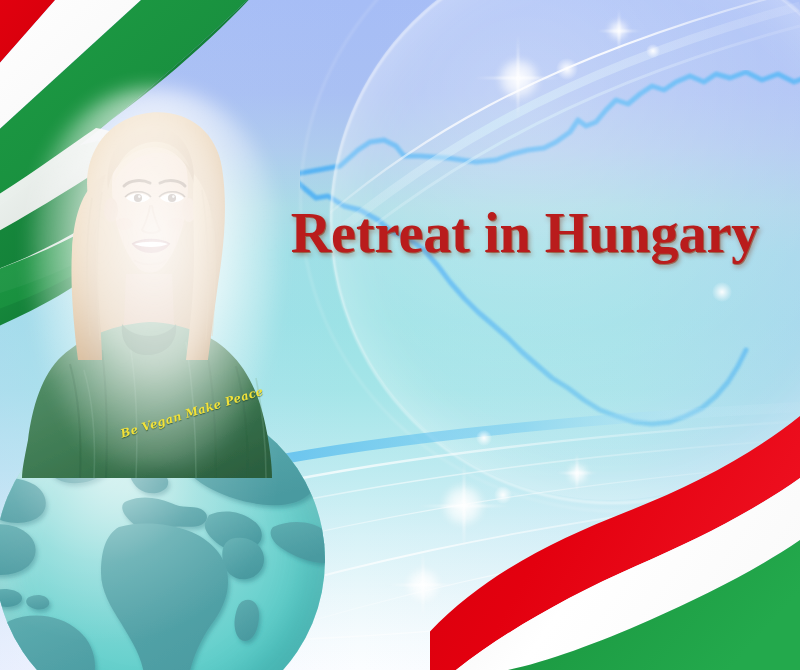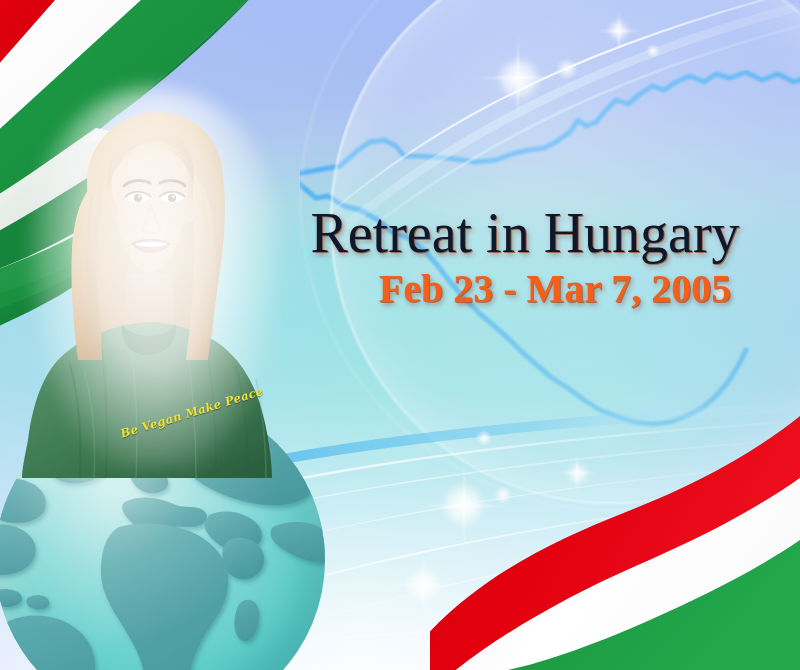--- a/index.html
+++ b/index.html
@@ -254,24 +254,24 @@
   
   .headline-block {
     position: absolute;
     left: 260px;
     top: 205px;
     width: 530px;
     text-align: center;
   }
   .title {
     font-family: "Liberation Serif", "DejaVu Serif", serif;
-    font-weight: normal;
+    font-weight: bold;
     font-size: 56px;
     line-height: 1.02;
-    color: #0f172a;
+    color: #b91c1c;
     letter-spacing: 0px;
     text-shadow:
        1px 1px 0 rgba(150,45,10,0.55),
        2px 3px 5px rgba(120,40,10,0.42);
     white-space: nowrap;
   }
   .subtitle {
     margin-top: 6px;
     font-family: "Liberation Serif", "DejaVu Serif", serif;
     font-weight: bold;
@@ -658,16 +658,15 @@
 
         <ellipse cx="114" cy="146" rx="9" ry="6" fill="#E3A98C" opacity="0.35"></ellipse>
         <ellipse cx="166" cy="146" rx="9" ry="6" fill="#E3A98C" opacity="0.35"></ellipse>
       </g>
     </svg>
     <div class="shirt-text">Be Vegan Make Peace</div>
   </div>
 
   <div class="headline-block">
     <div class="title">Retreat in Hungary</div>
-    <div class="subtitle">Feb 23 - Mar 7, 2005</div>
   </div>
 
 </div>
 
 </body></html>

